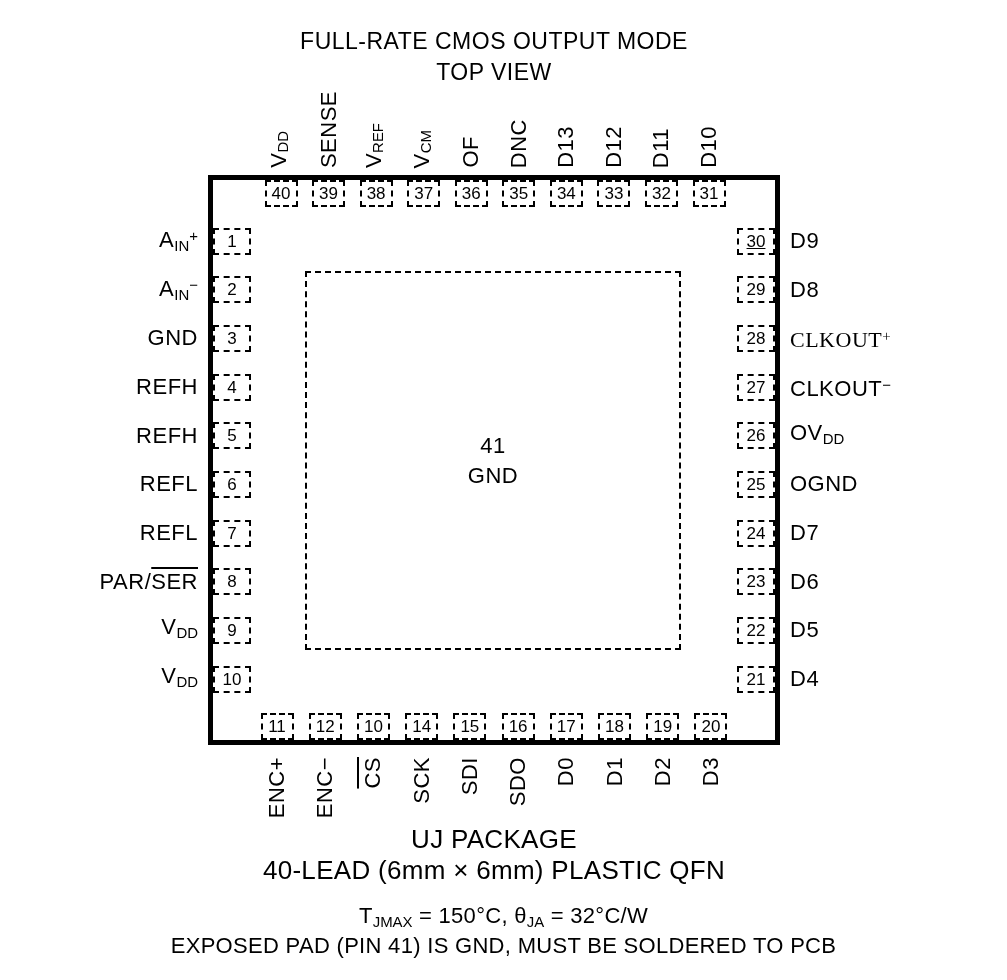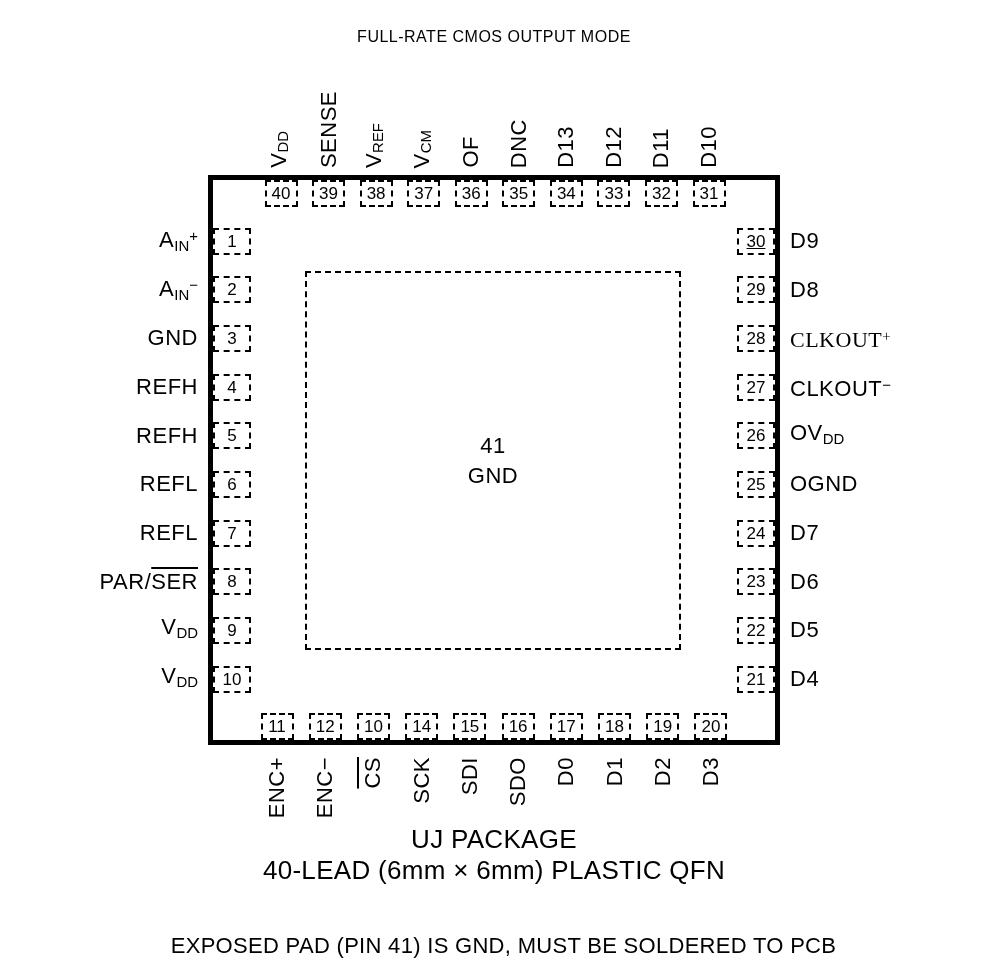--- a/index.html
+++ b/index.html
@@ -1,21 +1,21 @@
 <!DOCTYPE html>
 <html><head>
 <meta charset="utf-8">
 <style>
   * { margin:0; padding:0; box-sizing:border-box; }
   html,body { background:#fff; }
   body { font-family:"Liberation Sans", sans-serif; color:#000; }
   .canvas { position:relative; width:1007px; height:980px; background:#fff; overflow:hidden; }
 
   .title-line { position:absolute; left:0; width:988px; text-align:center;
-                font-size:16px; font-weight:400; letter-spacing:0.5px; }
+                font-size:23px; font-weight:400; letter-spacing:0.5px; }
   #title1 { top:28px; }
   #title2 { top:59px; }
 
   .package-outline { position:absolute; left:208px; top:175px; width:572px; height:570px;
                      border:5px solid #000; background:#fff; }
 
   .exposed-pad { position:absolute; left:305px; top:271px; width:376px; height:379px;
                  border:2px dashed #000; display:flex; flex-direction:column;
                  align-items:center; justify-content:center;
                  font-size:22px; line-height:30px; letter-spacing:0.5px; }
@@ -49,20 +49,21 @@
                font-size:22px; letter-spacing:0.3px; }
   #note1 { top:903px; }
   #note2 { top:933px; }
 </style>
 </head>
 <body>
 
 <div class="canvas">
 
   <div class="title-line" id="title1">FULL-RATE CMOS OUTPUT MODE</div>
+  <div class="title-line" id="title2">TOP VIEW</div>
 
   <div class="package-outline"></div>
 
   <div class="exposed-pad">
     <div>41</div>
     <div>GND</div>
   </div>
 
   <div id="pins-layer">
       <div class="pinbox pinbox-h" style="left: 264.5px; top: 180px;">
@@ -222,15 +223,16 @@
       </div>
       <div class="hlabel" style="left: 790px; top: 630.36px;">D5</div>
       <div class="pinbox pinbox-v" style="left: 737px; top: 665.53px;">
         <div class="pinnum">21</div>
       </div>
       <div class="hlabel" style="left: 790px; top: 679.03px;">D4</div>
     </div>
 
   <div class="footer-line" id="footer1">UJ PACKAGE</div>
   <div class="footer-line" id="footer2">40-LEAD (6mm × 6mm) PLASTIC QFN</div>
+  <div class="note-line" id="note1">T<sub class="fmt">JMAX</sub> = 150°C, θ<sub class="fmt">JA</sub> = 32°C/W</div>
   <div class="note-line" id="note2">EXPOSED PAD (PIN 41) IS GND, MUST BE SOLDERED TO PCB</div>
 
 </div>
 
 </body></html>

